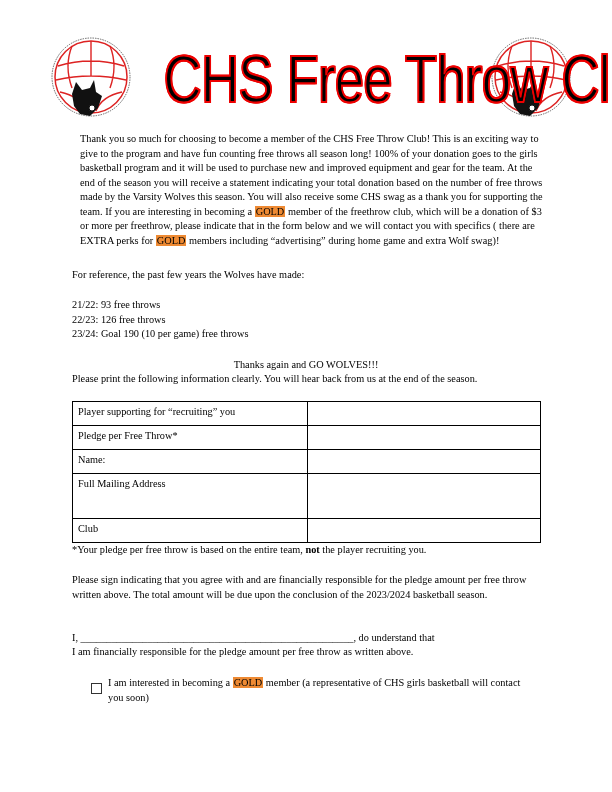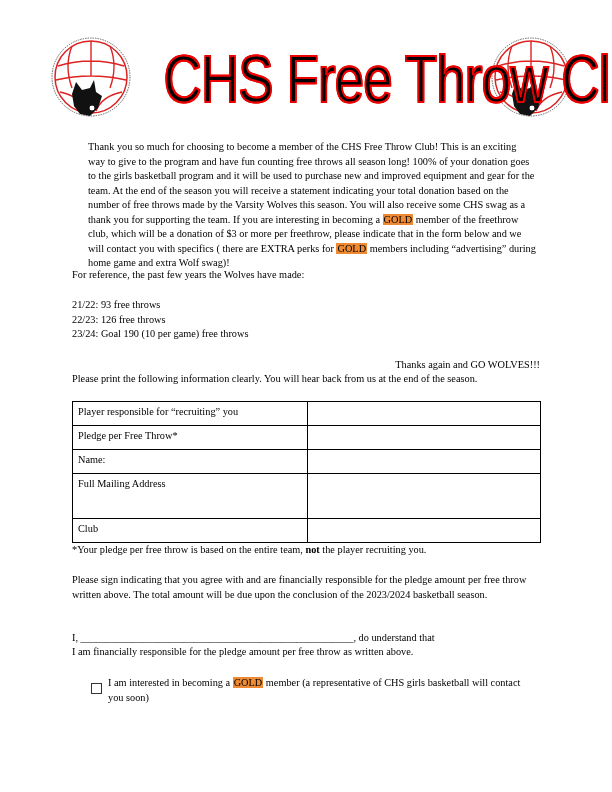--- a/index.html
+++ b/index.html
@@ -10,23 +10,23 @@
   .title {
     position:absolute; left:128px; top:36px; width:356px; height:86px;
     font-family:"Liberation Sans","DejaVu Sans",sans-serif;
     font-size:66px; line-height:86px; white-space:nowrap; text-align:center;
     color:#000; letter-spacing:-1px;
     transform:scaleX(0.80); transform-origin:center;
     -webkit-text-stroke:2px #ee0000;
     text-shadow:1px 1px 0 #ee0000,-1px -1px 0 #ee0000,1px -1px 0 #ee0000,-1px 1px 0 #ee0000;
   }
   .para { position:absolute; left:72px; width:480px; font-size:10.3px; line-height:14.5px; }
-  .para p { margin:16px; }
+  .para p { margin:8px; }
   .gold { background:var(--gold,#ee8a33); padding:0 1px; }
-  .center { text-align:right; }
+  .center { text-align:center; }
   table.form { position:absolute; left:72px; top:401px; width:469px;
                border-collapse:collapse; font-size:10.3px; }
   table.form td { border:1.5px solid #000; vertical-align:top; padding:4px 5px 0 5px; }
   table.form td.lab { width:224px; }
   table.form tr.r1 td, table.form tr.r2 td, table.form tr.r3 td, table.form tr.r5 td { height:19px; }
   table.form tr.r4 td { height:40px;font-family:Liberation Serif, serif; }
   .chk { display:inline-block; width:9px; height:9px; border:1px solid #333; vertical-align:-1px; }
 </style>
 </head>
 <body style="--gold: #ee8a33;">
@@ -58,21 +58,21 @@
   <div><span>22/23:</span> <span>126 free throws</span></div>
   <div><span>23/24:</span> <span>Goal 190 (10 per game) free throws</span></div>
 </div>
 
 <div class="para center" style="top:358px; width:468px;">Thanks again and GO WOLVES!!!</div>
 <div class="para" style="top:372px; width:500px;">Please print the following information clearly. You will hear back from us at the end of the season.</div>
 
 <table class="form">
   <tbody>
       <tr class="r1">
-    <td class="lab">Player responsible for “recruiting” you</td>
+    <td class="lab">Player supporting for “recruiting” you</td>
     <td></td>
   </tr>
   <tr class="r2">
     <td class="lab">Pledge per Free Throw*</td>
     <td></td>
   </tr>
   <tr class="r3">
     <td class="lab">Name:</td>
     <td></td>
   </tr>

